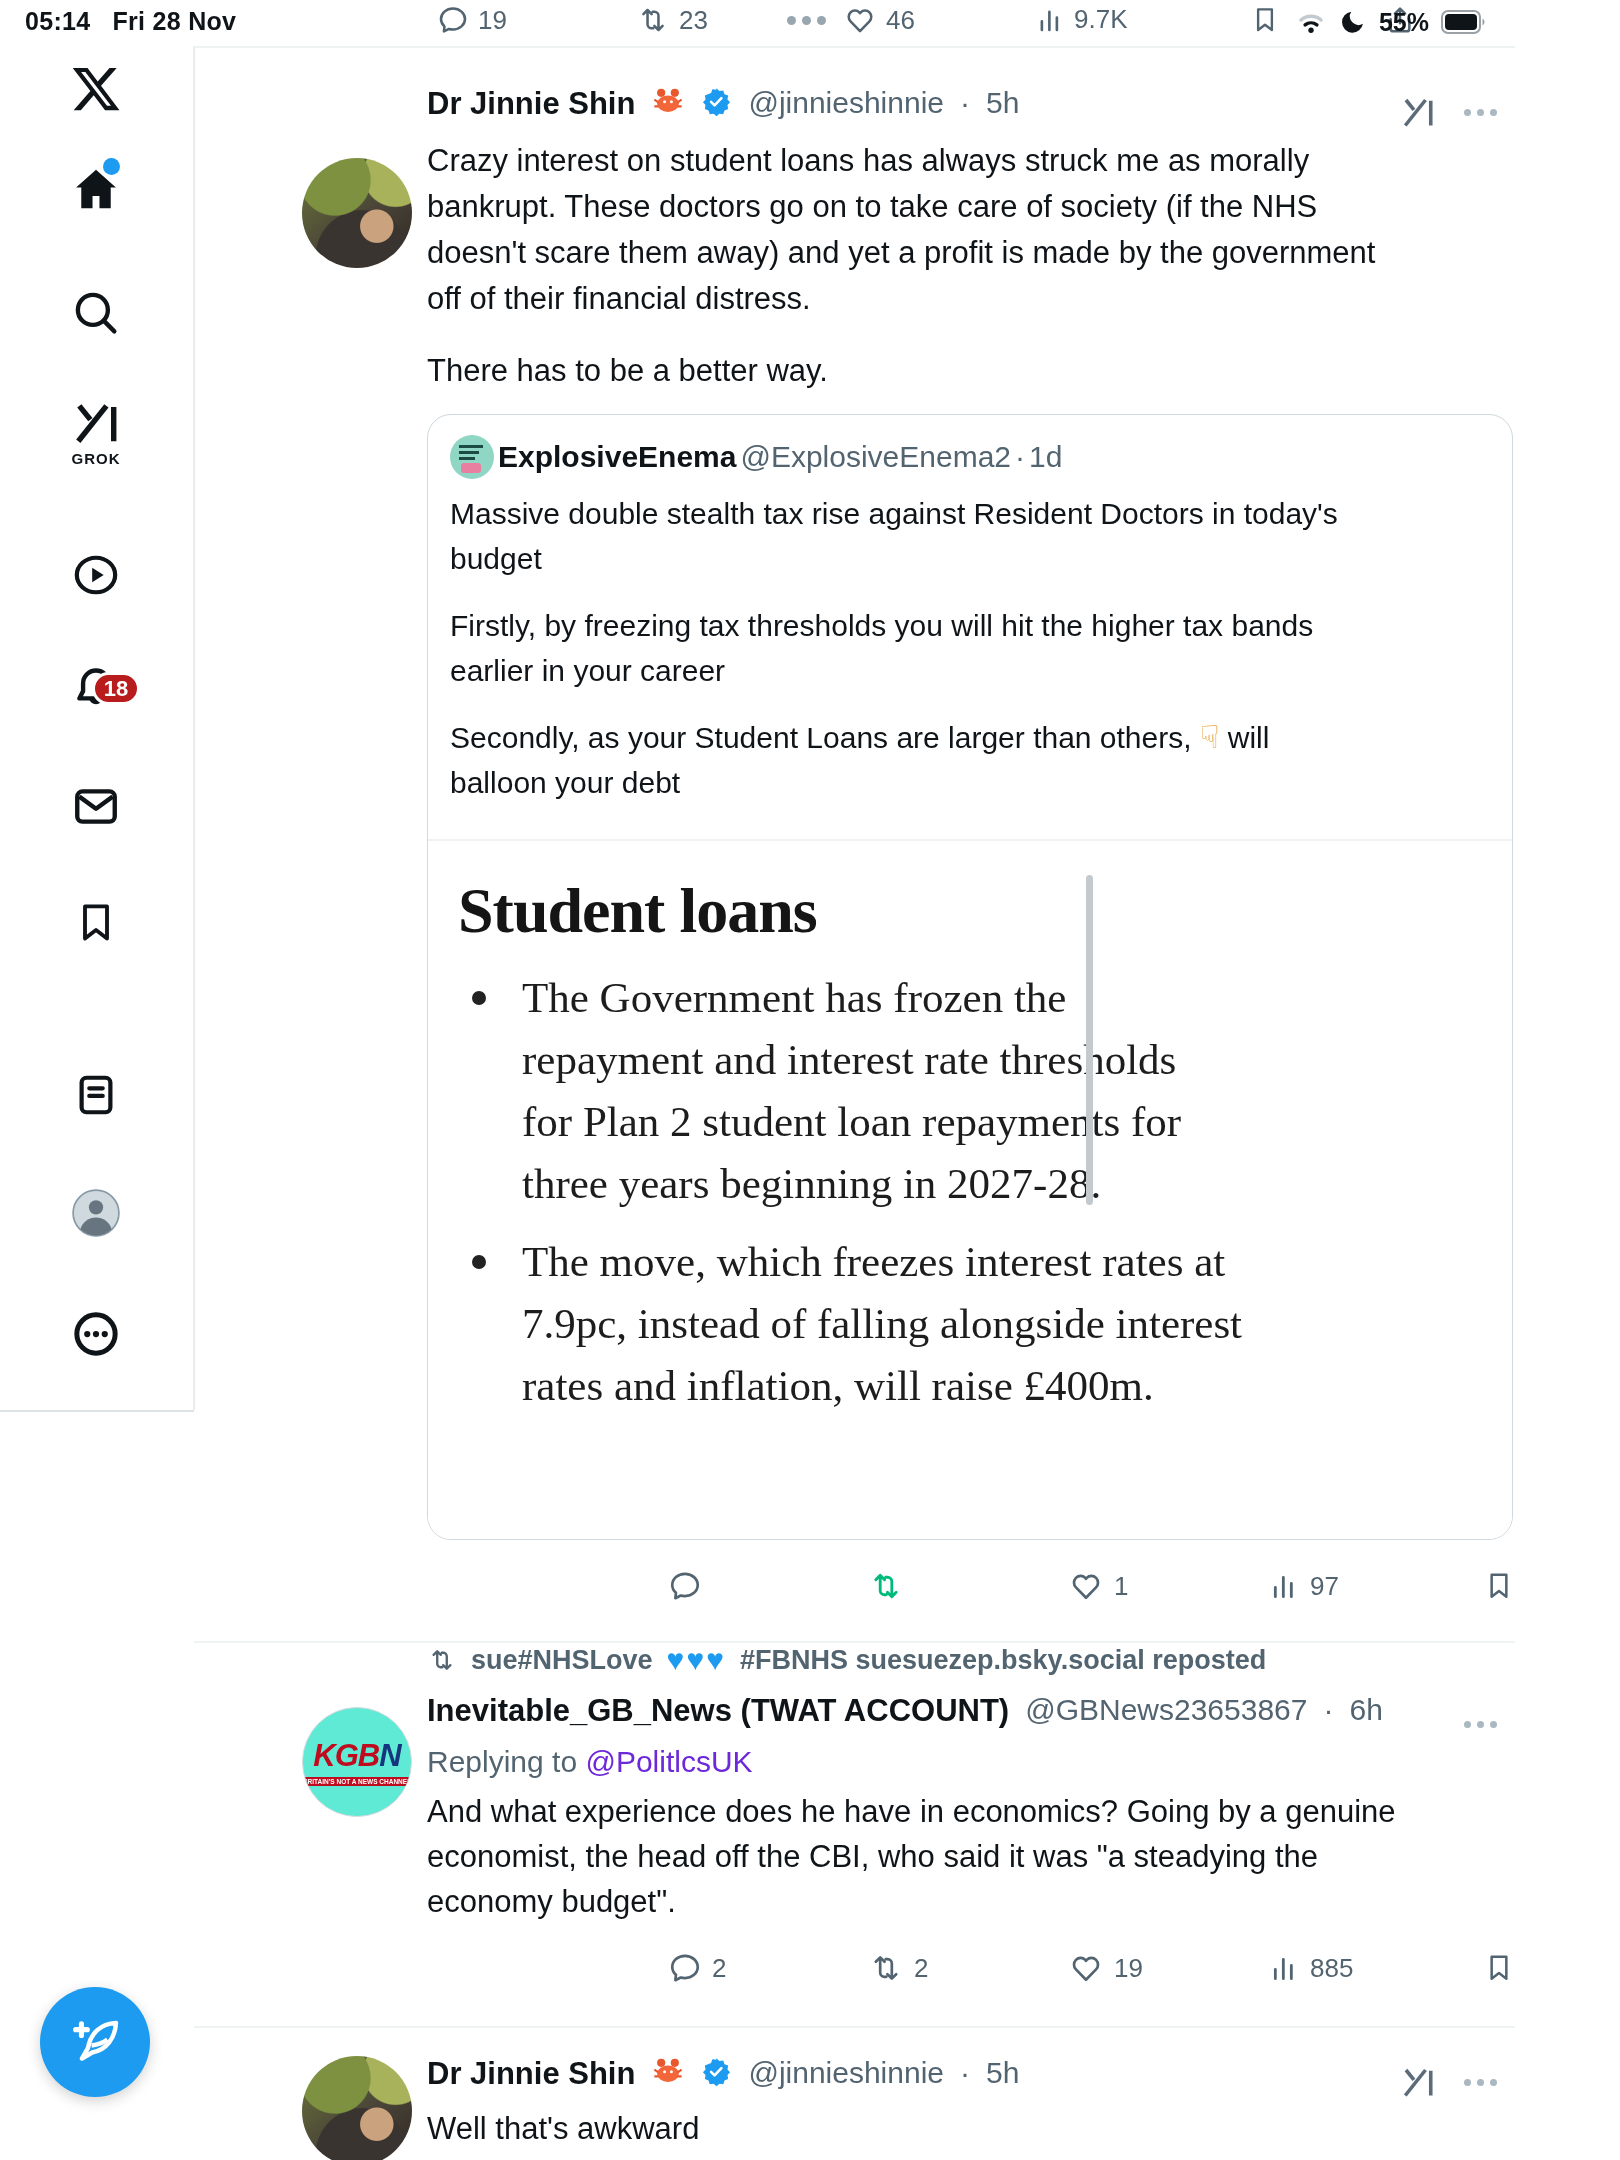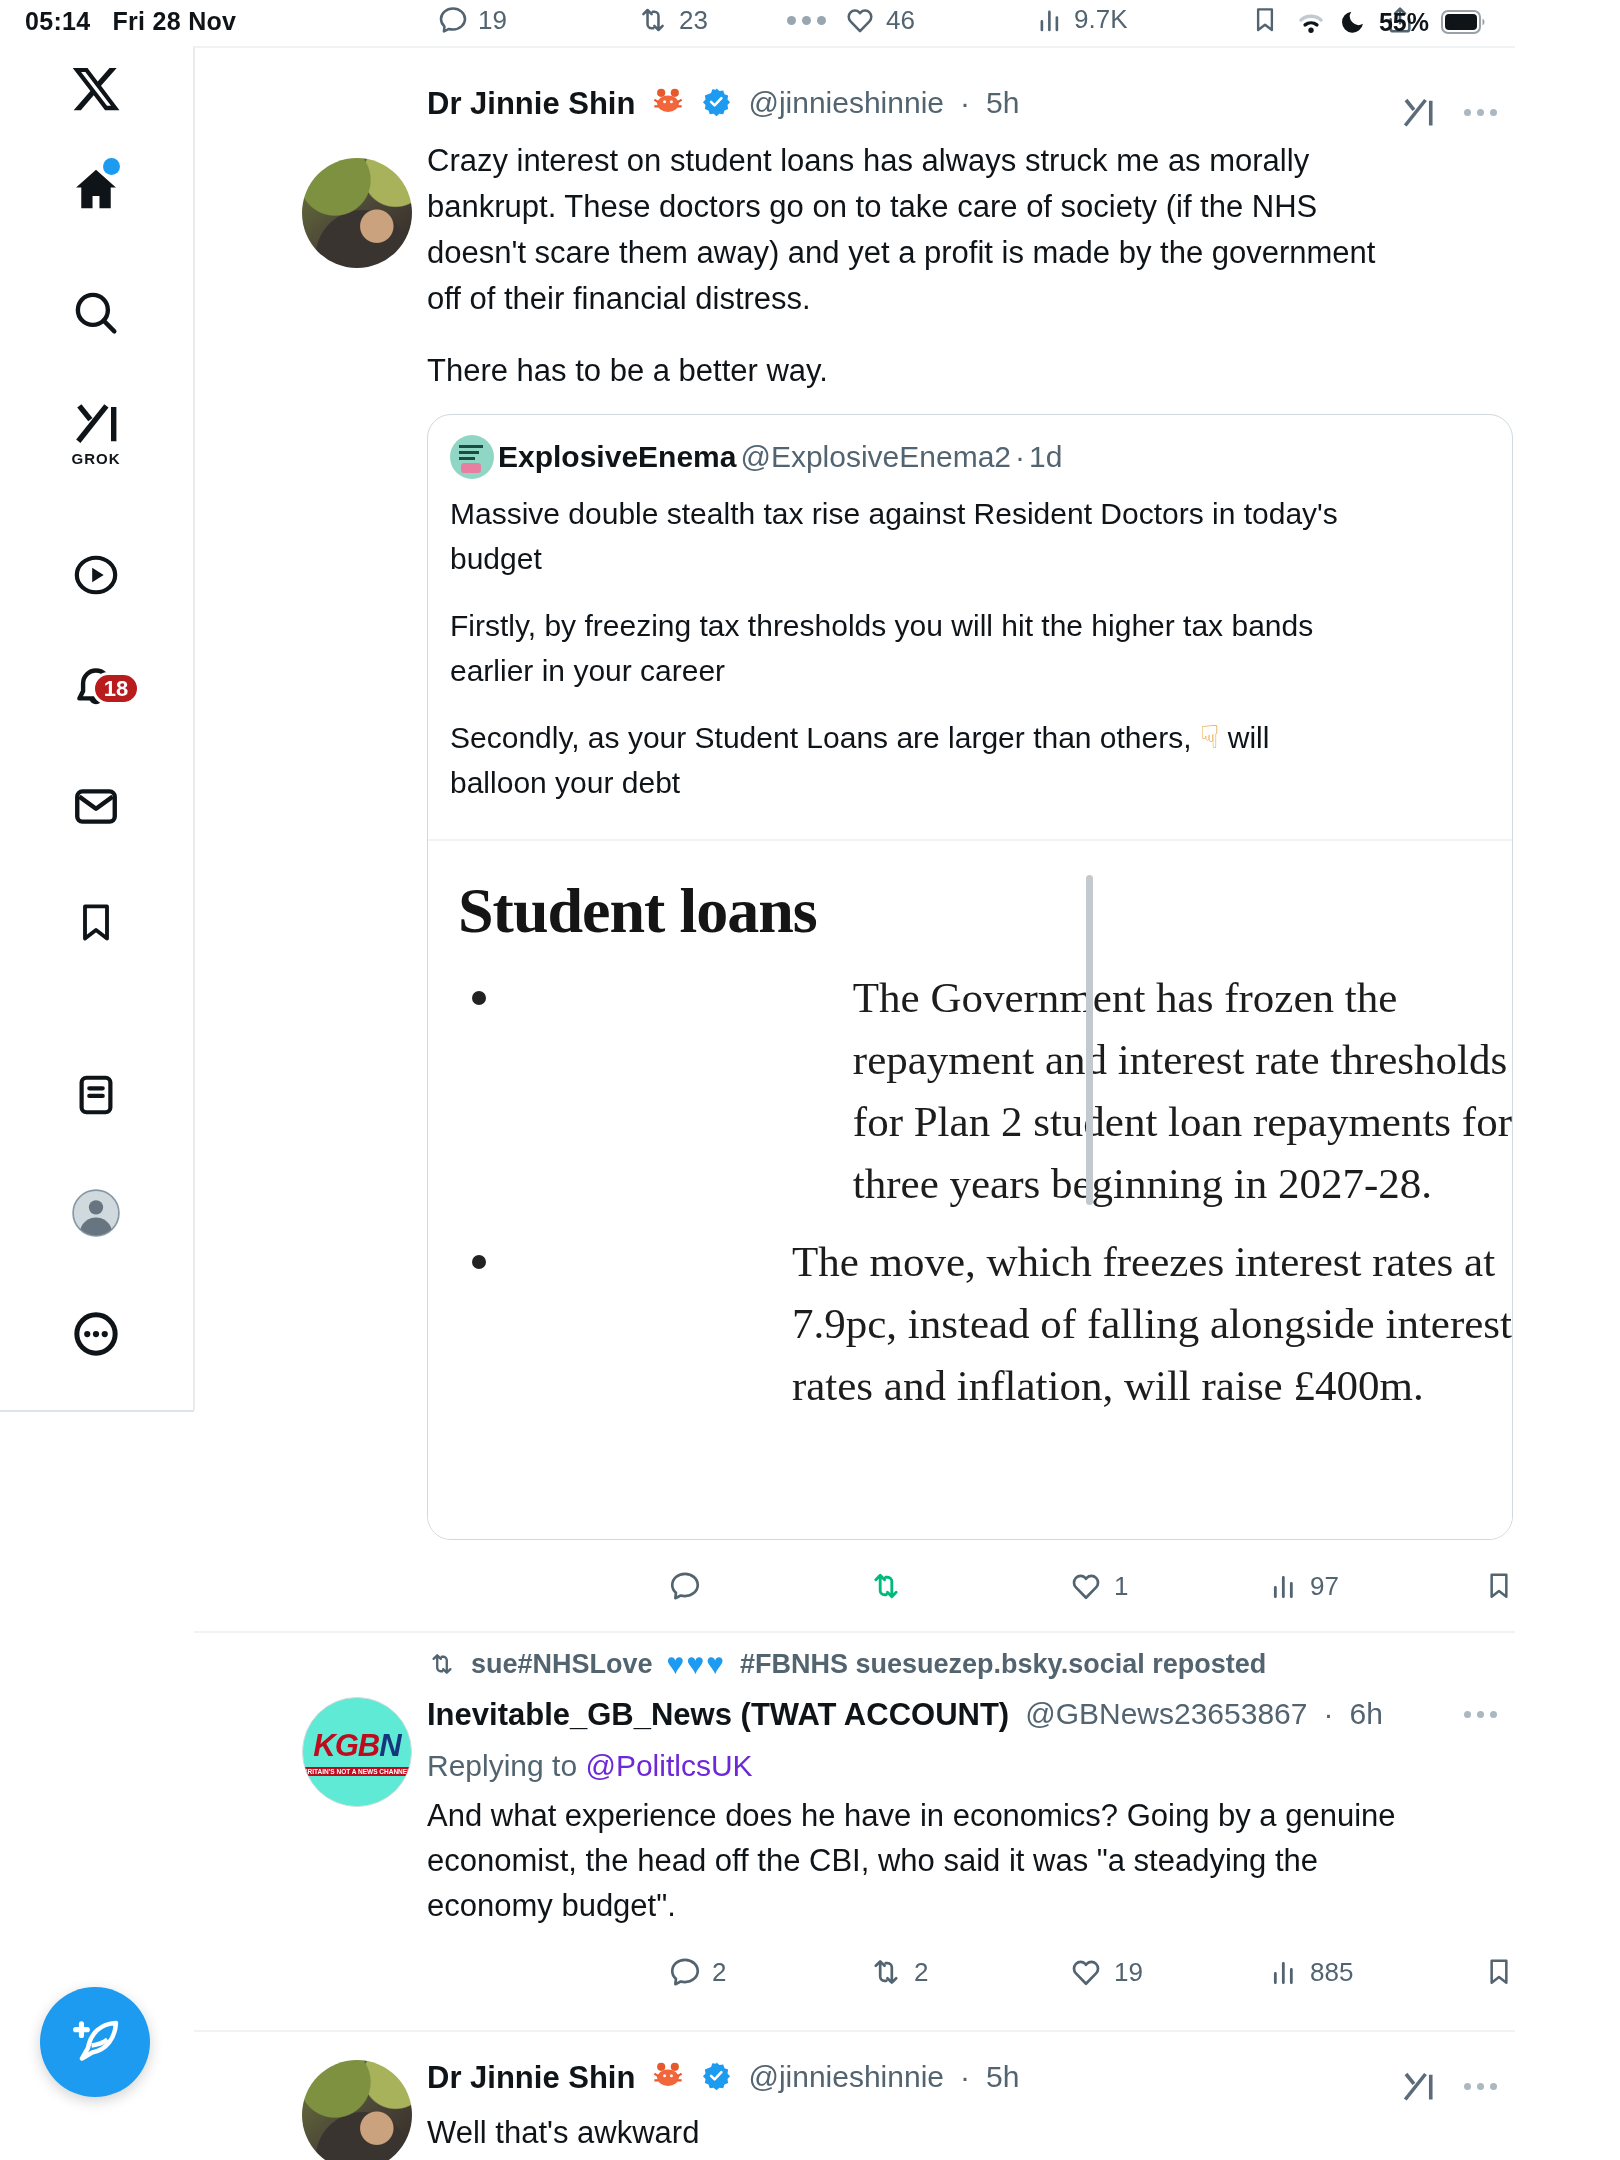--- a/index.html
+++ b/index.html
@@ -58,21 +58,21 @@
   .qc-avatar { width:44px; height:44px; border-radius:50%; background:#8fd6c5; position:relative; overflow:hidden; }
   .qc-avatar i { position:absolute; left:9px; height:3px; background:#1b4b43; }
   .qc-avatar .pk { position:absolute; left:11px; top:28px; width:20px; height:10px; background:#e87ea0; border-radius:3px; }
   .qc-name { font-size:30px; font-weight:700; }
   .qc-body { font-size:30px; line-height:45px; white-space:pre-line; margin-top:22px; }
   .pointer-emoji { color:#e7a33d; font-size:32px; }
 
   .qc-image { margin-top:34px; border-top:2px solid #eff3f4; background:#fff; position:relative;
     padding:34px 0 122px 30px; font-family:"Liberation Serif", serif; color:#1d1d1d; }
   .qi-headline { font-size:64px; font-weight:700; line-height:72px; letter-spacing:-1px; color:#151515; }
-  .qi-bullet { display:flex; margin-top:20px;justify-content:space-between; }
+  .qi-bullet { display:flex; margin-top:20px; }
   .qi-bullet .bdot { width:14px; height:14px; border-radius:50%; background:#222; margin:24px 36px 0 14px; flex:none; }
   .qi-bullet .btxt { font-size:43px; line-height:62px; white-space:pre-line; }
   .qi-scrollbar { position:absolute; left:658px; top:34px; width:7px; height:330px; background:#c3c9cc; border-radius:4px; }
 
   
   .action-row { position:relative; height:40px; color:#536471; }
   .ar-item { position:absolute; top:0; display:flex; align-items:center; gap:10px; font-size:26px; height:40px; }
   .ar-green { color:#00ba7c; }
 
   
@@ -372,21 +372,21 @@
       </div>
       <div class="ar-item" style="left:1056px">
         <svg width="32" height="34" viewBox="0 0 24 24" fill="none" stroke="currentColor" stroke-width="1.9">
             <path d="M6.5 3.5h11V20l-5.5-4.2L6.5 20z" stroke-linejoin="round"></path>
           </svg>
       </div>
 
     </div>
   </article>
 
-  <article class="tweet" style="padding-top:14px; padding-bottom:38px;">
+  <article class="tweet" style="padding-top:0; padding-bottom:38px;margin-top:10px;">
     <div class="repost-row">
       <svg width="30" height="28" viewBox="0 0 24 24" fill="none" stroke="#536471" stroke-width="2" stroke-linecap="round" stroke-linejoin="round">
           <path d="M4.8 7.6 7.9 4.5l3.1 3.1M7.9 4.7v10.5a3 3 0 0 0 3 3h1.3M19.2 16.4l-3.1 3.1-3.1-3.1M16.1 19.3V8.8a3 3 0 0 0-3-3h-1.3"></path>
         </svg>
       <span>sue#NHSLove</span>
         <span class="hearts">♥♥♥</span>
         <span>#FBNHS suesuezep.bsky.social reposted</span>
     </div>
 
     <div class="avatar avatar-kgbn" style="top:64px">

